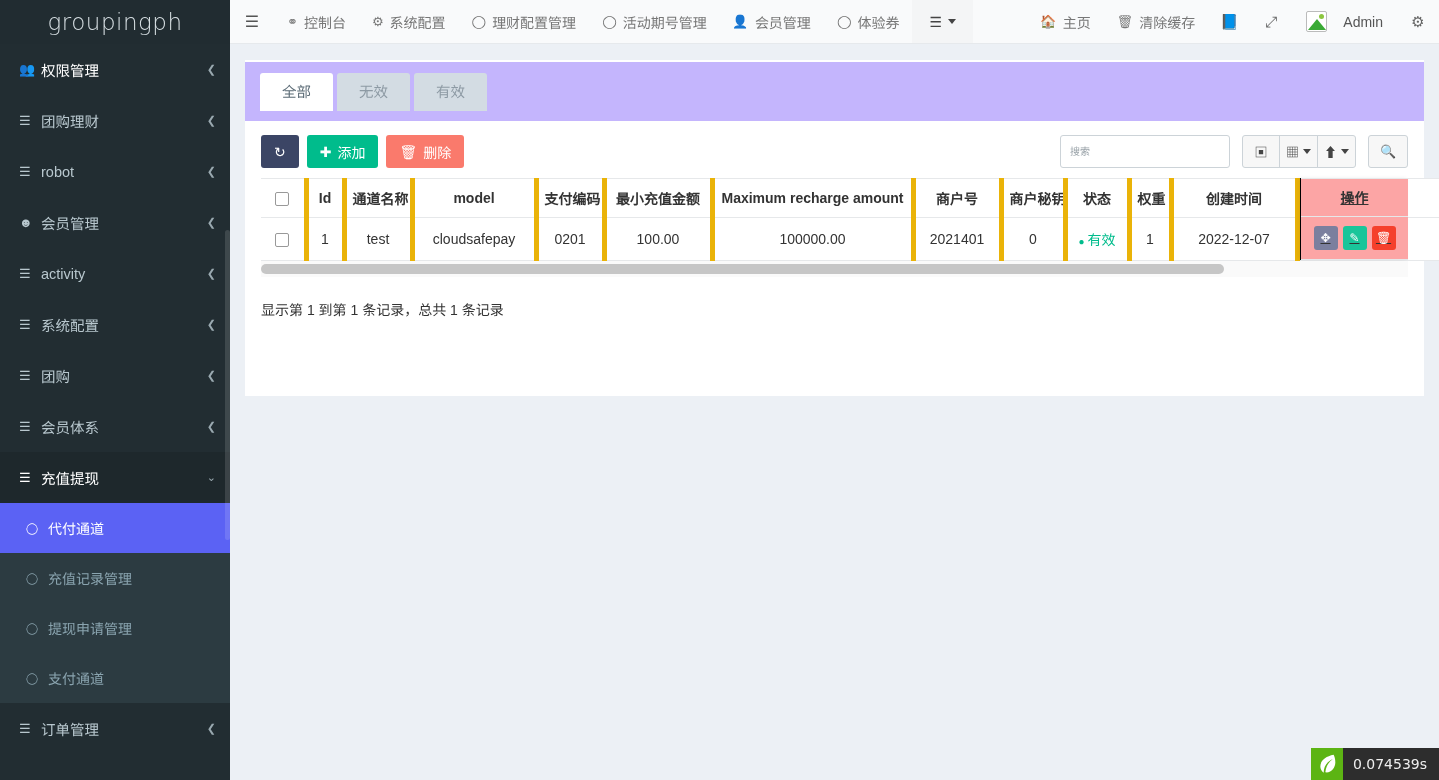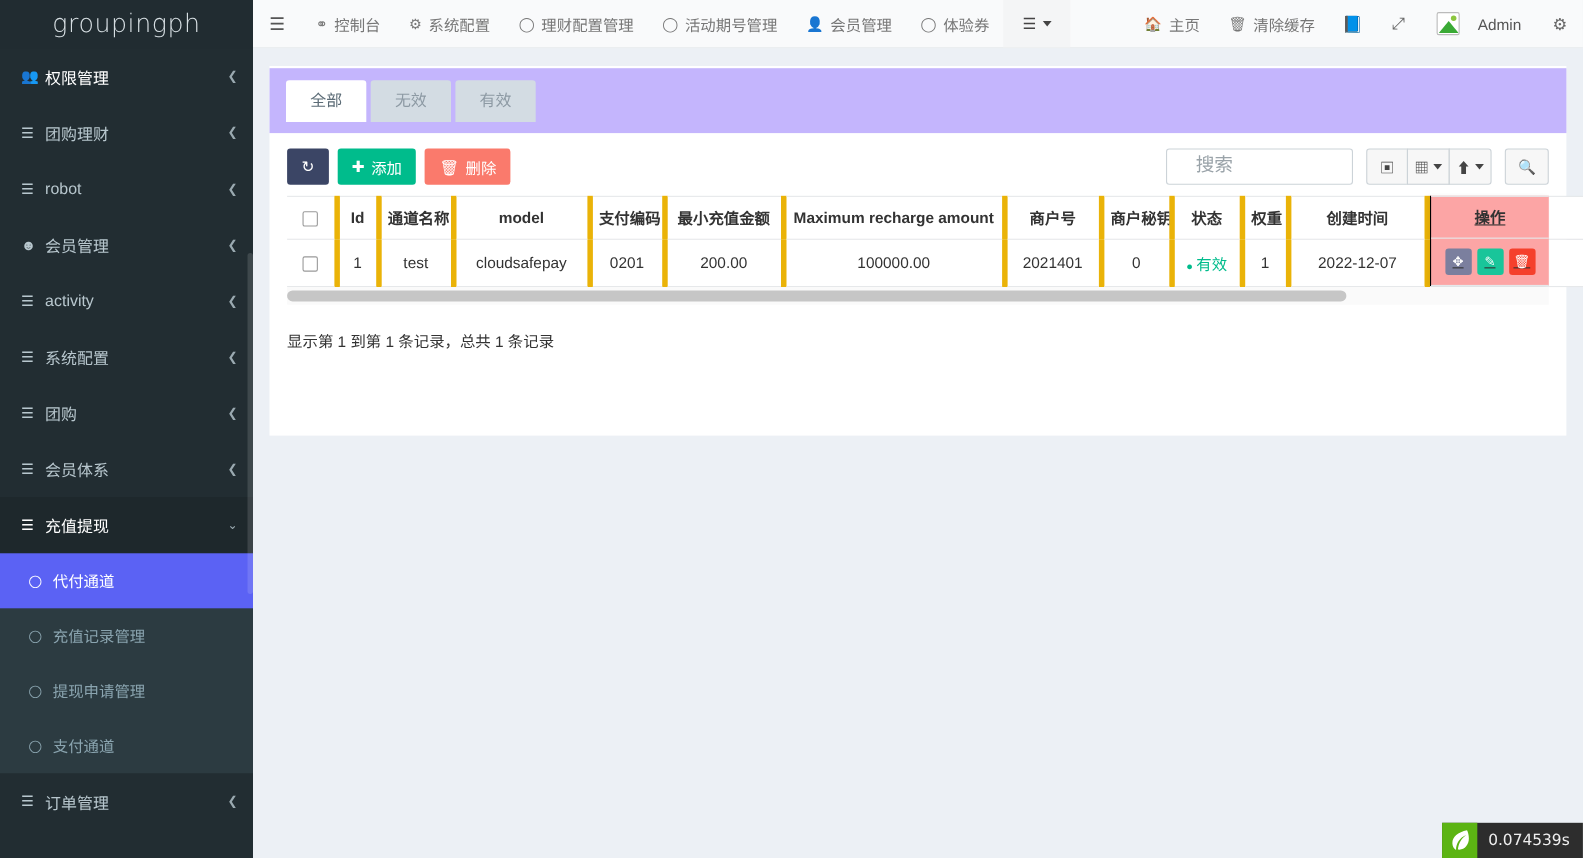--- a/index.html
+++ b/index.html
@@ -169,22 +169,22 @@
     font-family: inherit;
   }
   .btn-refresh { background: #3b4565; padding: 0 13px; }
   .btn-add { background: #00bc8c; margin-left: 8px; }
   .btn-del { background: #fa7a6c; margin-left: 8px; }
 
   .tb-right { margin-left: auto; display: flex; align-items: center; }
   .search-box {
     width: 170px; height: 33px;
     border: 1px solid #ccd3d8; border-radius: 3px;
-    padding: 0 26px; font-size: 17px; color: #555;
-    font-family: Liberation Mono, monospace; background: #fff;
+    padding: 0 9px; font-size: 10px; color: #555;
+    font-family: Liberation Serif, serif; background: #fff;
     outline: none;
   }
   .search-box::placeholder { color: #9aa3a9; }
   .btn-group { display: flex; margin-left: 12px; }
   .gbtn {
     height: 33px; min-width: 38px;
     display: inline-flex; align-items: center; justify-content: center; gap: 4px;
     background: #f7f7f7; border: 1px solid #ccd3d8;
     color: #444; cursor: pointer; font-size: 13px;
     margin-left: -1px;
@@ -527,21 +527,21 @@
           </thead>
           <tbody>
             <tr>
               <td>
                 <span class="cb"></span>
               </td>
               <td>1</td>
               <td>test</td>
               <td>cloudsafepay</td>
               <td>0201</td>
-              <td>200.00</td>
+              <td>100.00</td>
               <td>100000.00</td>
               <td>2021401</td>
               <td>0</td>
               <td>
                 <span class="status-dot">●</span><span class="status-ok">有效</span>
               </td>
               <td>1</td>
               <td>2022-12-07</td>
               <td></td>
             </tr>

